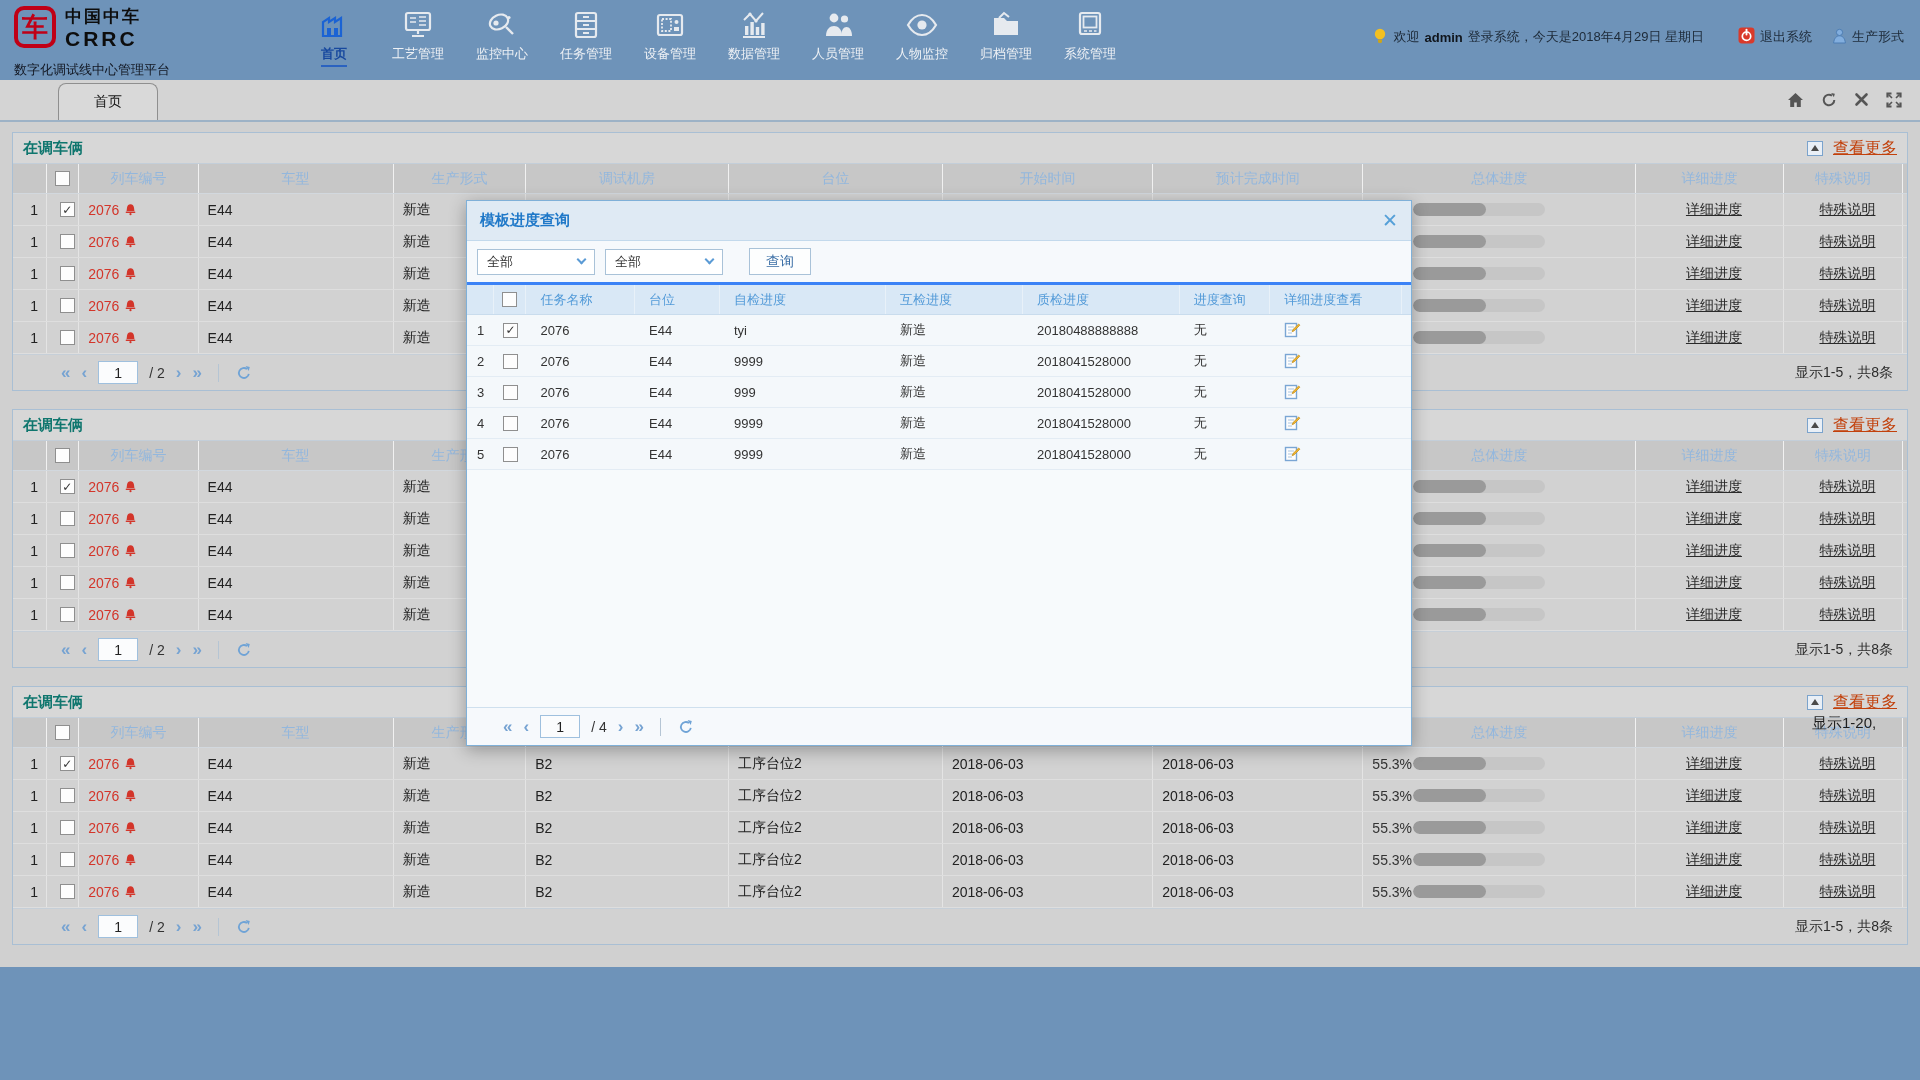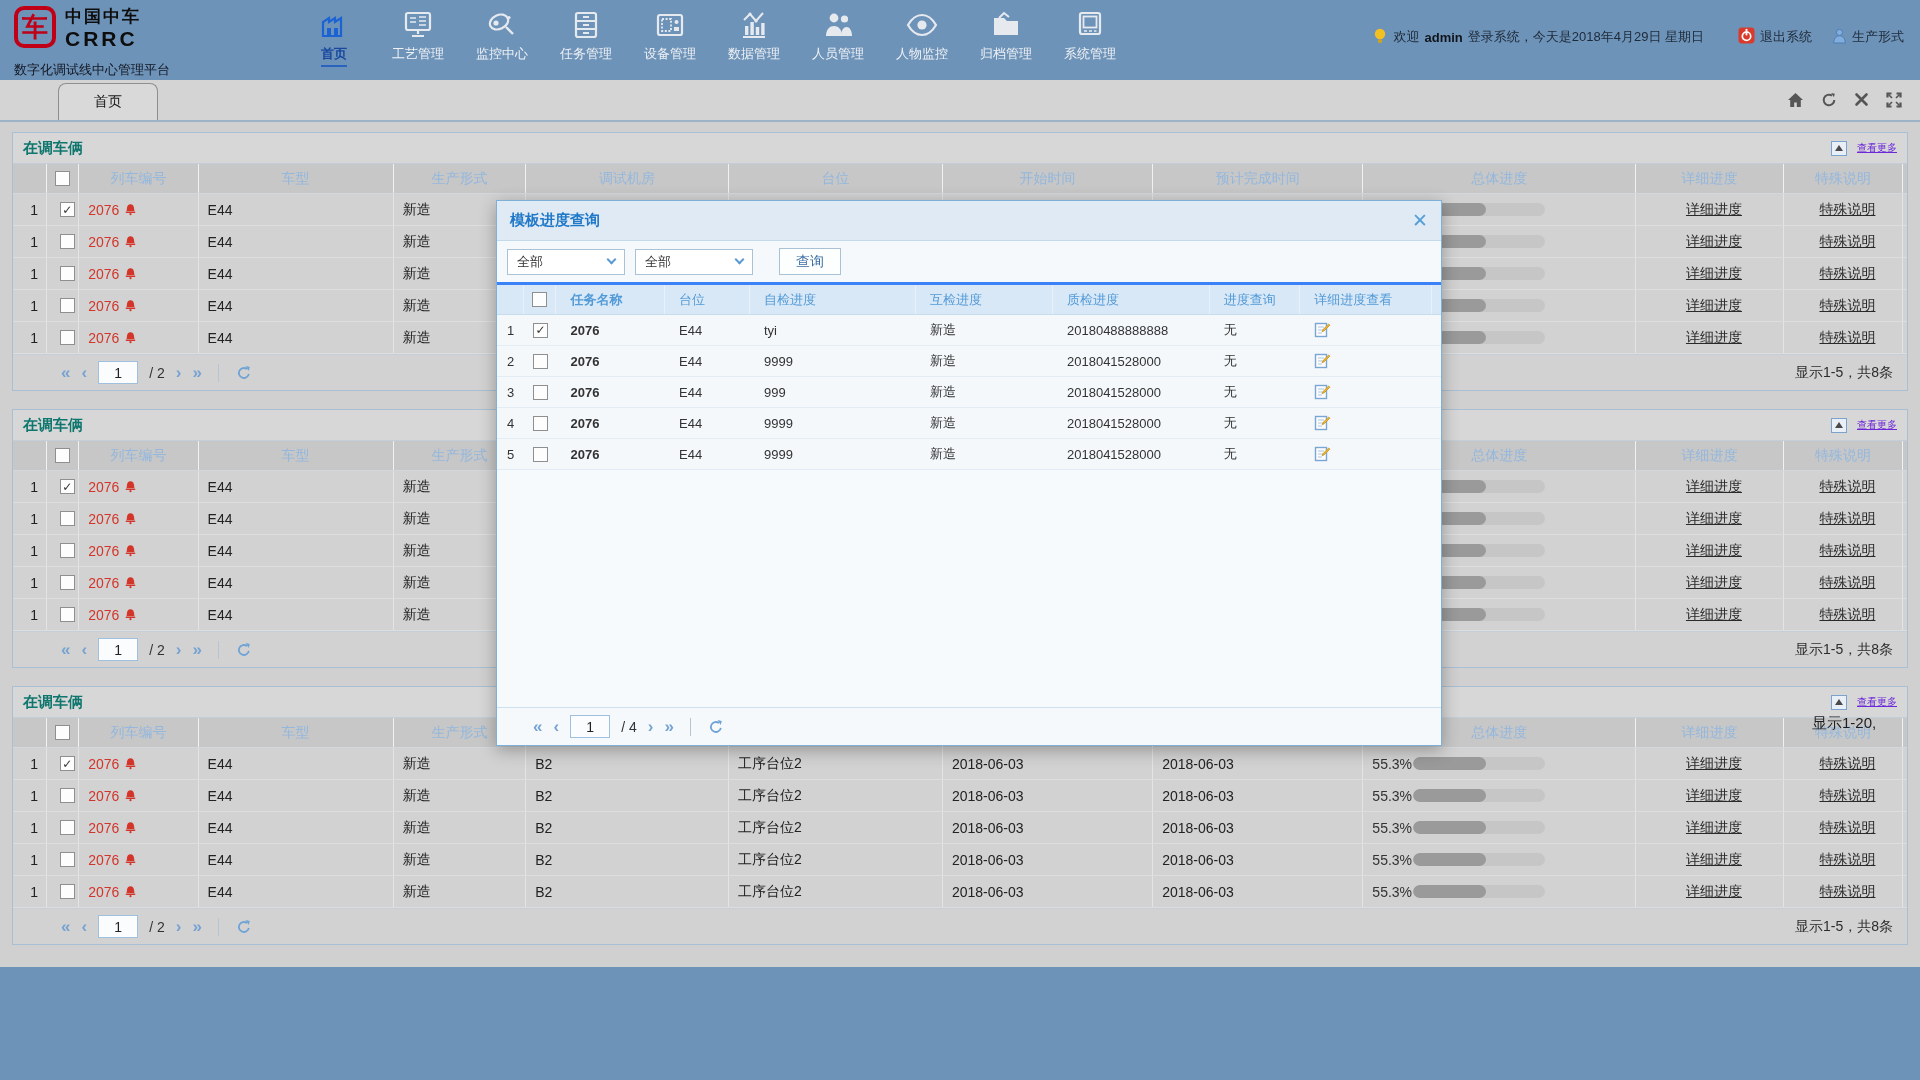--- a/index.html
+++ b/index.html
@@ -41,21 +41,21 @@
   
   .content { background:#d0d0d0; padding-top:10px; height:845px; }
   .panel { margin:0 12px 18px; border:1px solid #a9bfd4; background:#d2d2d2; }
   .panel-head { height:31px; display:flex; align-items:center; justify-content:space-between;
     padding:0 10px; background:#d7d7d7; border-bottom:1px solid #c3ced9; }
   .panel-title { color:#0f766e; font-weight:bold; font-size:15px; }
   .head-right { display:flex; align-items:center; gap:10px; }
   .collapse-box { width:16px; height:15px; border:1px solid #7ba3cc; background:#e9eff6;
     display:flex; align-items:center; justify-content:center; cursor:pointer; }
   .tri { width:0; height:0; border-left:4px solid transparent; border-right:4px solid transparent; border-bottom:6px solid #4a4a4a; }
-  .more { color:#6d28d9; font-size:10px; text-decoration:underline; cursor:pointer; }
+  .more { color:#c2410c; font-size:16px; text-decoration:underline; cursor:pointer; }
   .thead { height:30px; display:flex; background:#c7c7c7; border-bottom:1px solid #d2d8de; }
   .thead .cell { display:flex; align-items:center; justify-content:center;
     color:#93b7dd; font-size:14px; border-right:1px solid rgba(255,255,255,.75); padding-left:0; }
   .trow { height:32px; display:flex; background:#d2d2d2; border-bottom:1px solid #dedede; }
   .trow .cell { display:flex; align-items:center; font-size:14px; color:#222;
     padding-left:9px; border-right:1px solid rgba(255,255,255,.4); overflow:hidden; }
   .c0{width:1.8%; justify-content:center; padding-left:0;}
   .c1{width:1.7%; justify-content:center; padding-left:0;}
   .c2{width:6.3%;} .c3{width:10.3%;} .c4{width:7%;} .c5{width:10.7%;}
   .c6{width:11.3%;} .c7{width:11.1%;} .c8{width:11.1%;} .c9{width:14.4%;}
@@ -75,42 +75,42 @@
     display:flex; align-items:center; justify-content:center; font-size:14px; color:#222; cursor:text; }
   .pg-total { font-size:14px; color:#333; }
   .pg-div { width:1px; height:18px; background:#b5c5d4; margin:0 5px; }
   .summary { position:absolute; right:14px; font-size:14px; color:#2c2c2c; }
   .overflow-text { position:absolute; left:1812px; top:714px; font-size:15px; color:#1e1e1e; z-index:40; }
   
   .cb { width:15px; height:15px; background:#fdfdfd; border:1px solid #8f8f8f;
     display:inline-flex; align-items:center; justify-content:center; font-size:12px; color:#333; cursor:pointer; }
   .cb.checked::after { content:"✓"; }
   
-  .modal { position:absolute; left:496px; top:200px; width:946px; height:546px;
+  .modal { position:absolute; left:466px; top:200px; width:946px; height:546px;
     background:#f6f9fc; border:1px solid #7fb0d8; box-shadow:0 4px 16px rgba(0,0,0,.3);
     display:flex; flex-direction:column; z-index:30; }
   .modal-head { height:40px; background:#dfeaf4; border-bottom:1px solid #c3d9ec;
     display:flex; align-items:center; justify-content:space-between; padding:0 13px; }
   .modal-title { color:#1f78c8; font-weight:bold; font-size:15px; }
   .modal-close { color:#55a0d8; font-size:19px; font-weight:bold; cursor:pointer; line-height:1; }
   .modal-toolbar { padding:7px 10px; display:flex; align-items:center; gap:10px; border-bottom:3px solid #3b82f6; }
   .select { width:118px; height:26px; background:#fff; border:1px solid #a9c2d8;
     display:flex; align-items:center; justify-content:space-between; padding:0 9px;
     font-size:13px; color:#333; cursor:pointer; }
   .chev { width:7px; height:7px; border-right:2px solid #5b9bd5; border-bottom:2px solid #5b9bd5;
     transform:rotate(45deg); margin-top:-4px; }
   .btn-query { margin-left:16px; width:62px; height:27px; background:#fdfefe; border:1px solid #a9c2d8;
     color:#3a6ea5; font-size:14px; display:flex; align-items:center; justify-content:center; cursor:pointer; }
   .mthead { height:30px; display:flex; background:#d9e8f6; border-bottom:1px solid #c9dced; }
   .mthead .mcell { color:#529ad8; font-size:13px; border-right:1px solid #e8f1f9; }
   .mrow { height:31px; display:flex; background:#f4f8fb; border-bottom:1px solid #e3ecf4; }
   .mcell { display:flex; align-items:center; font-size:13px; color:#333; padding-left:14px; overflow:hidden; }
   .m0{width:2.9%; justify-content:center; padding-left:0;}
   .m1{width:3.4%; justify-content:center; padding-left:0;}
-  .m2{width:11.5%;font-weight:bold;} .m3{width:9%;} .m4{width:17.6%;} .m5{width:14.5%;}
+  .m2{width:11.5%;} .m3{width:9%;} .m4{width:17.6%;} .m5{width:14.5%;}
   .m6{width:16.6%;} .m7{width:9.6%;} .m8{width:13.9%;}
   .modal-space { flex:1; background:#f7fafc; }
   .modal-foot { border-top:1px solid #cfe0ee; height:38px; display:flex; align-items:center; }
   .modal-foot .pager { margin-left:36px; }
   .edit-ic { cursor:pointer; }
 </style>
 </head>
 <body>
 
 <header class="topbar">

